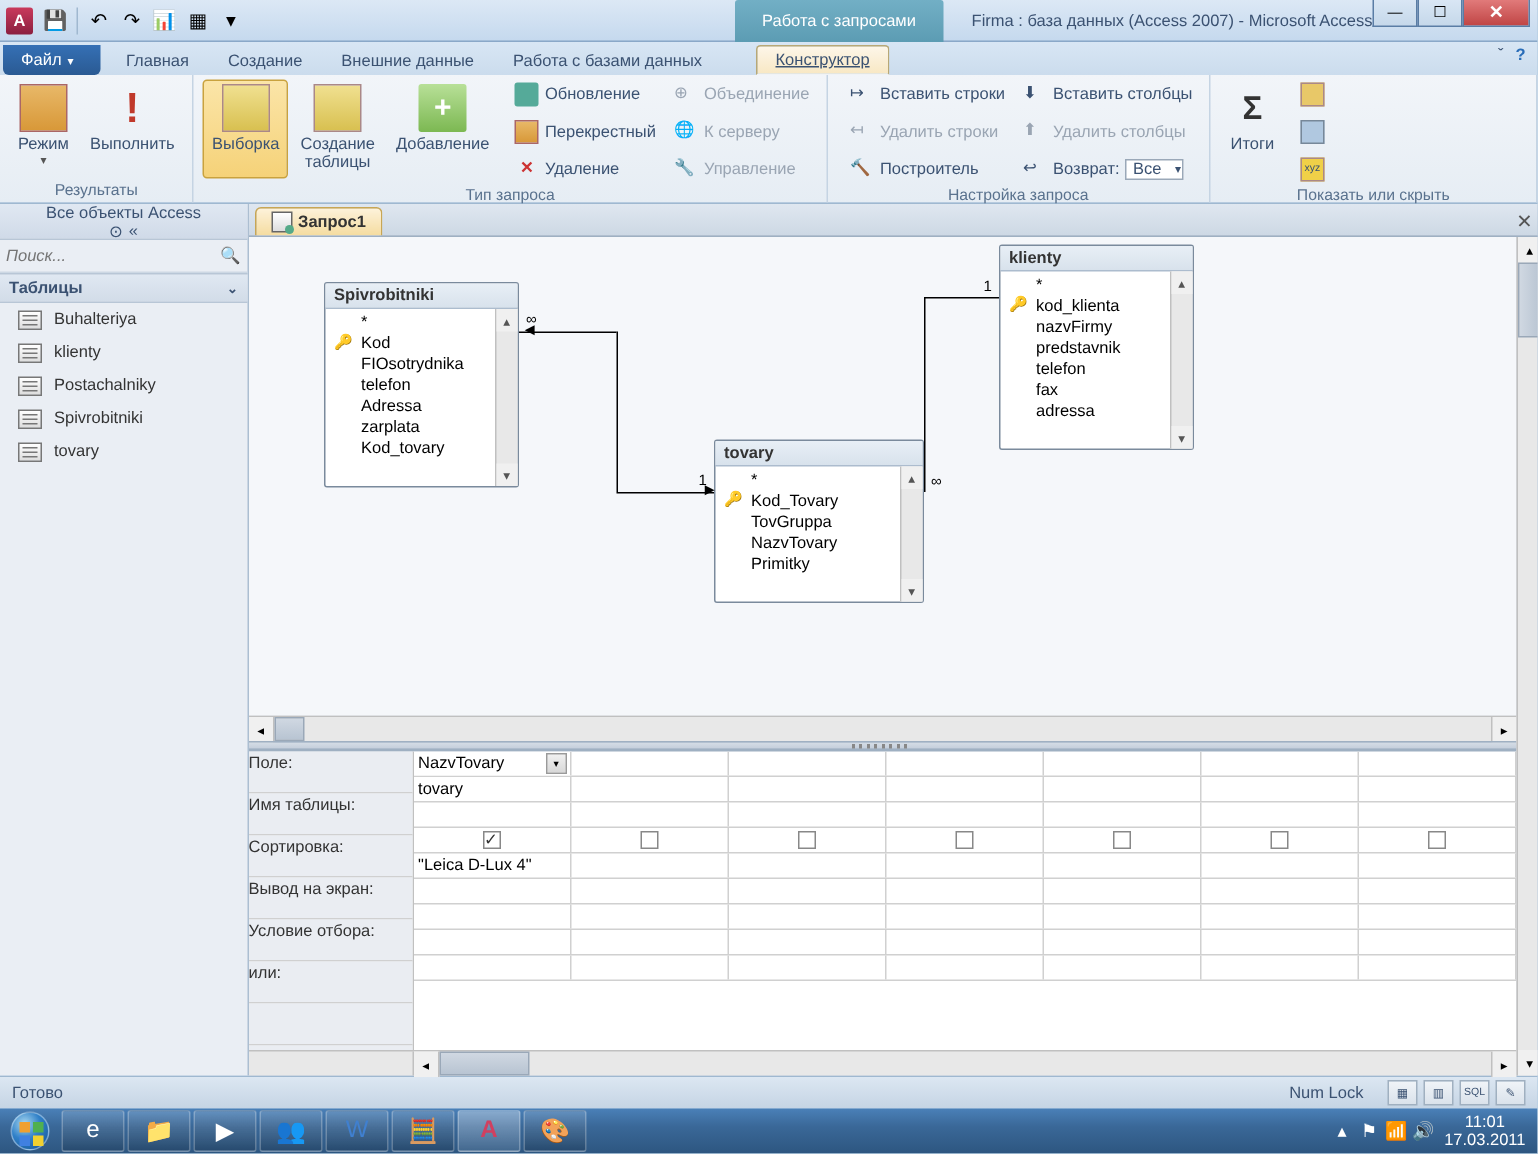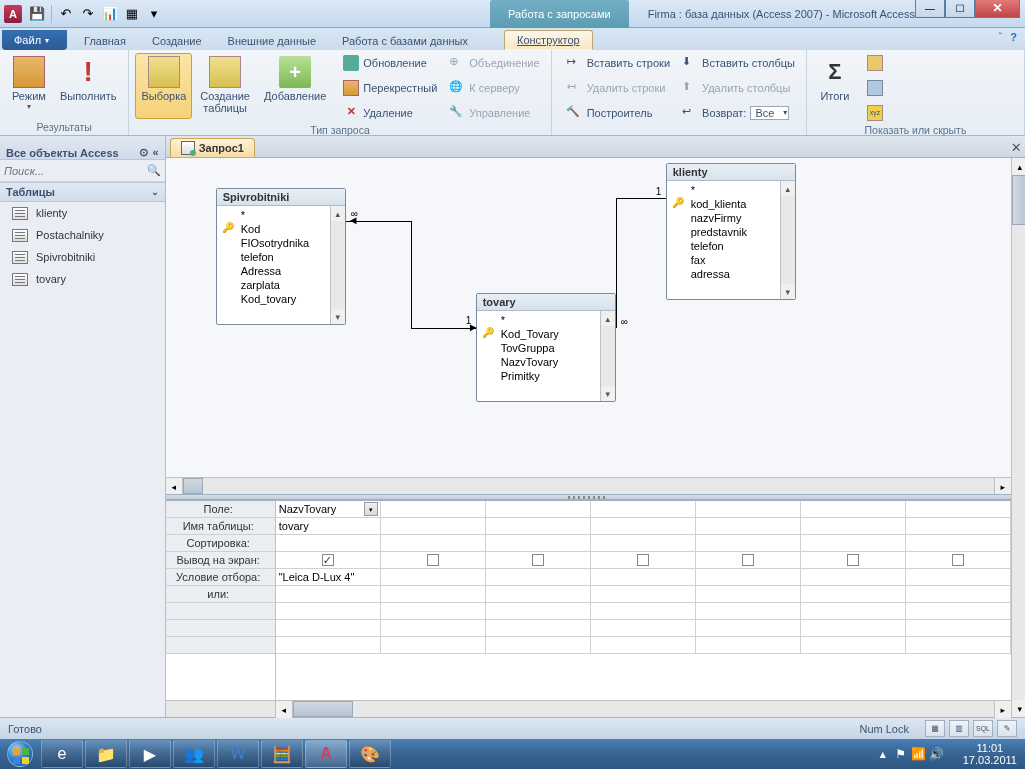--- a/index.html
+++ b/index.html
@@ -45,21 +45,21 @@
 .i-grid { background: linear-gradient(#e8b868, #d89838); border: 1px solid #a66; }
 .i-table { background: linear-gradient(#f0e090, #d8c050); border: 1px solid #a88; }
 .i-exclaim { display:flex; align-items:center; justify-content:center; color:#c0392b; font-size:28px; font-weight:bold; }
 .i-plus { background: linear-gradient(#b8e098, #7cb852); border-radius: 2px; }
 .i-sigma { display:flex; align-items:center; justify-content:center; font-size:22px; font-weight:bold; color:#333; }
 .i-sheet { background: linear-gradient(#fff, #e0e0e0); border: 1px solid #999; }
 
 
 .main-area { display: flex; height: calc(769px - 28px - 22px - 86px - 22px - 30px); }
 .nav-pane { width: 200px; background: #eaeef4; border-right: 1px solid #acbed1; display: flex; flex-direction: column; }
-.nav-header { height: 24px; background: linear-gradient(#e0e8f2, #d0dae8); border-bottom: 1px solid #b8c6d6; display: flex; align-items: flex-end; padding: 0 6px; color: #3b5272; font-weight: bold; justify-content: space-between; }
+.nav-header { height: 24px; background: linear-gradient(#e0e8f2, #d0dae8); border-bottom: 1px solid #b8c6d6; display: flex; align-items: center; padding: 0 6px; color: #3b5272; font-weight: normal; justify-content: space-between; flex-direction: column; }
 .nav-header .arrows { display:flex; gap: 4px; font-size: 12px; }
 .nav-search { height: 22px; border-bottom: 1px solid #cdd8e4; display:flex; align-items:center; padding: 0 4px; }
 .nav-search input { border: none; background: transparent; outline: none; flex: 1; color: #888; font-style: italic; }
 .nav-section { height: 20px; background: linear-gradient(#e0e8f2, #d2dce8); border-top: 1px solid #b8c6d6; border-bottom: 1px solid #b8c6d6; display: flex; align-items: center; padding: 0 6px; font-weight: bold; color: #3b5272; justify-content: space-between; }
 .nav-item { height: 22px; display: flex; align-items: center; padding: 0 6px 0 12px; gap: 8px; cursor: pointer; color: #333; }
 .nav-item .ti { width: 16px; height: 13px; background: linear-gradient(#fff,#ddd); border: 1px solid #777; position: relative; }
 .nav-item .ti::before { content:""; position:absolute; top:2px; left:2px; right:2px; height:1px; background:#777; box-shadow: 0 3px 0 #777, 0 6px 0 #777; }
 
 
 .doc-area { flex: 1; background: #b8c6d6; display: flex; flex-direction: column; position: relative; }
@@ -92,21 +92,21 @@
 
 .hscroll-area { height: 17px; background: #e8e8e8; border-top: 1px solid #c0c0c0; display:flex; }
 .hscroll-btn { width: 17px; height:17px; display:flex; align-items:center; justify-content:center; background: #f0f0f0; border-right: 1px solid #c0c0c0; font-size: 9px; }
 .hscroll-track { flex:1; position:relative; }
 .hscroll-thumb { position:absolute; left:0; top:0; bottom:0; background: linear-gradient(#d0d8e2,#b8c4d2); border: 1px solid #9aa8b8; }
 .hscroll-right { border-left: 1px solid #c0c0c0; border-right: none; }
 
 
 .qbe-wrapper { height: 200px; background: #fff; display: flex; overflow:hidden; border-top: 1px solid #9fb0c2; }
 .qbe-labels { width: 110px; border-right: 1px solid #c0c0c0; }
-.qbe-labels div { height: 17px; border-bottom: 1px solid #d0d0d0; text-align: center; padding-right: 4px; color: #333; line-height: 17px; background:#eaedf2; }
+.qbe-labels div { height: 28px; border-bottom: 1px solid #d0d0d0; text-align: left; padding-right: 4px; color: #333; line-height: 17px; background:#eaedf2; }
 .qbe-grid { flex:1; position: relative; }
 .qbe-row { display: flex; height: 17px; border-bottom: 1px solid #d0d0d0; }
 .qbe-cell { width: 105px; border-right: 1px solid #d0d0d0; position: relative; padding: 0 3px; line-height: 17px; color:#000; }
 .qbe-cell.sel { background: #fff; }
 .qbe-dd { position:absolute; right:2px; top:1px; width:14px; height:14px; border:1px solid #9a9a9a; background:linear-gradient(#f0f0f0,#d8d8d8); display:flex; align-items:center; justify-content:center; font-size:7px; }
 .qbe-check { width:12px; height:12px; border:1px solid #888; margin:2px auto; display:block; position:relative; background:#fff; }
 .qbe-check.checked::after { content:"✓"; position:absolute; top:-3px; left:0; font-size:11px; color:#333; }
 
 
 .doc-vscroll { position:absolute; right:0; top:22px; bottom:0; width:17px; background:#e8e8e8; border-left:1px solid #c0c0c0; }
@@ -121,21 +121,21 @@
 
 
 .taskbar { height: 30px; background: linear-gradient(#4a80b8, #3a6898 40%, #2d5680); display: flex; align-items: center; position: relative; }
 .start-orb { width: 40px; height: 30px; display: flex; align-items: center; justify-content: center; }
 .orb { width: 26px; height: 26px; border-radius: 50%; background: radial-gradient(circle at 35% 30%, #a8d8f0, #3080c8 45%, #105090); border: 1px solid rgba(255,255,255,0.4); position: relative; }
 .orb::after { content:""; position:absolute; top:6px; left:5px; width:7px; height:7px; background:#f0a030; box-shadow: 9px 0 0 #50b050, 0 9px 0 #4080e0, 9px 9px 0 #f0d030; }
 .task-btn { width: 42px; height: 28px; margin: 0 1px; border: 1px solid rgba(255,255,255,0.25); background: linear-gradient(rgba(255,255,255,0.15), rgba(0,0,0,0.15)); border-radius: 2px; cursor: pointer; display:flex; align-items:center; justify-content:center; font-size:16px; color:#fff; }
 .task-btn.active { background: linear-gradient(rgba(255,255,255,0.35), rgba(255,255,255,0.1)); }
 .tray { position: absolute; right: 4px; top: 0; height: 30px; display: flex; align-items: center; color: #fff; gap: 2px; }
 .tray-icon { width: 16px; height: 16px; font-size: 12px; display: flex; align-items:center; justify-content:center; }
-.clock { text-align: center; font-size: 10.5px; line-height: 12px; padding: 0 4px; margin-left: 12px; }
+.clock { text-align: center; font-size: 10.5px; line-height: 12px; padding: 0 4px; }
 </style>
 </head>
 <body>
 
 <div class="titlebar">
   <div class="app-icon">A</div>
   <span class="qat-btn">💾</span>
   <span class="qat-sep"></span>
   <span class="qat-btn">↶</span>
   <span class="qat-btn">↷</span>
@@ -252,20 +252,21 @@
             <span class="icon16">⬆</span>
             <span>Удалить столбцы</span>
           </div>
         <div class="small-btn">
           <span class="icon16">↩</span>
           <span>Возврат:</span>
           <span style="border:1px solid #9aa8b8;padding:0 14px 0 4px;background:#fff;position:relative"><span>Все</span><span style="position:absolute;right:1px;top:1px;font-size:8px">▾</span></span>
         </div>
       </div>
     </div>
+    <div class="ribbon-group-label">Настройка запроса</div>
   </div>
 
   <div class="ribbon-group" style="flex:1">
     <div class="ribbon-group-content">
       <div class="big-btn">
         <div class="icon32 i-sigma">Σ</div>
         <div class="lbl">Итоги</div>
       </div>
       <div class="small-col" style="margin-left:3px">
         <div class="small-btn">
@@ -295,20 +296,24 @@
     </div>
     <div class="nav-search">
       <input type="text" placeholder="Поиск..." style="">
       <span style="color:#888">🔍</span>
     </div>
     <div class="nav-section">
       <span>Таблицы</span>
       <span style="font-size:9px">⌄</span>
     </div>
     <div id="nav-items">
+        <div class="nav-item">
+          <span class="ti"></span>
+          <span>Buhalteriya</span>
+        </div>
         <div class="nav-item">
           <span class="ti"></span>
           <span>klienty</span>
         </div>
         <div class="nav-item">
           <span class="ti"></span>
           <span>Postachalniky</span>
         </div>
         <div class="nav-item">
           <span class="ti"></span>

